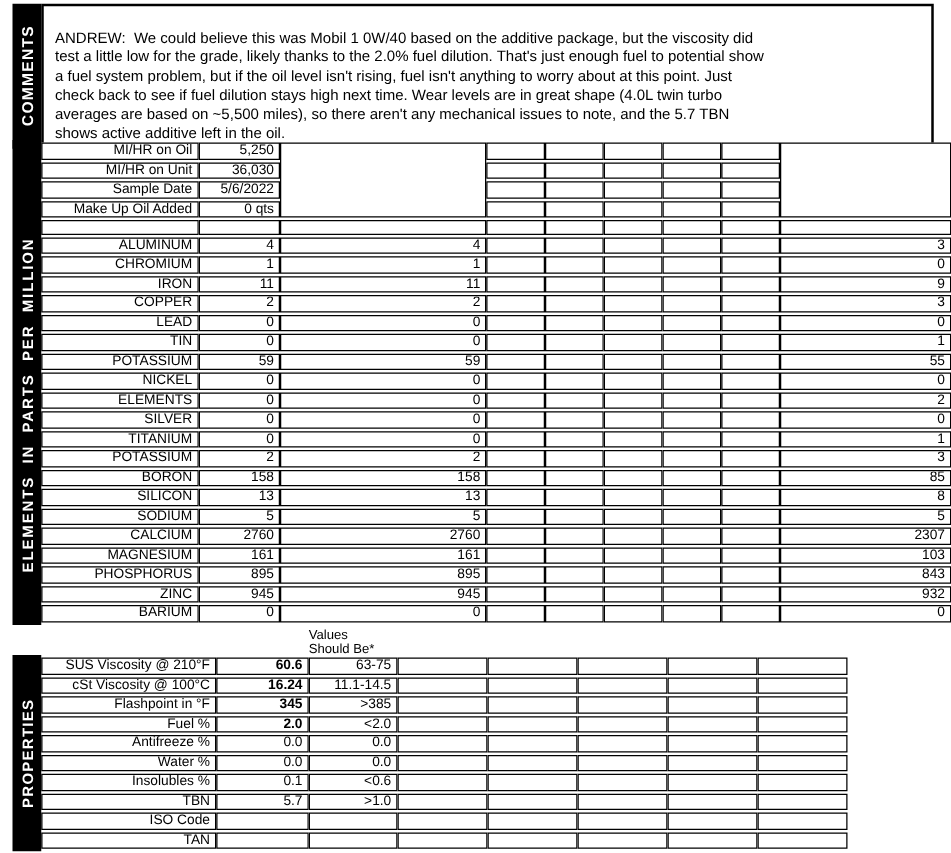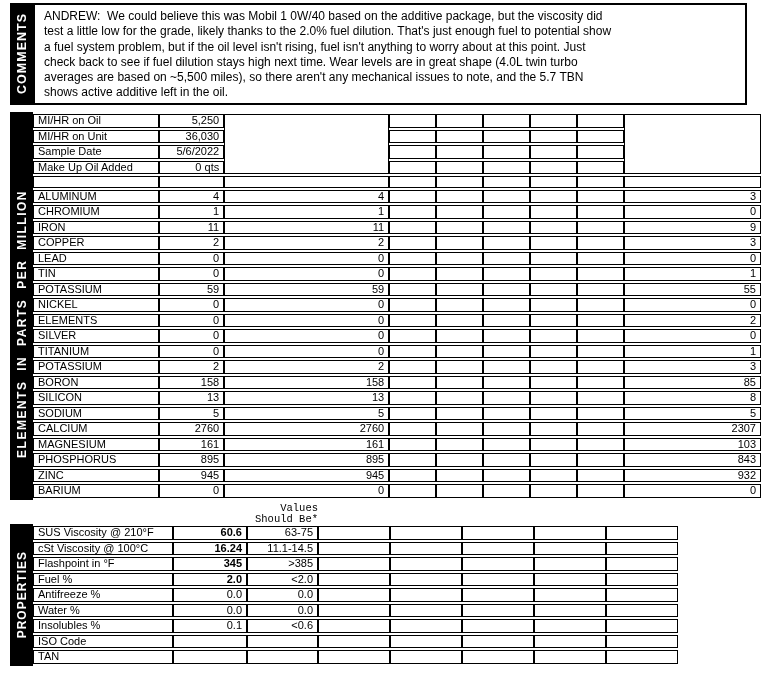--- a/index.html
+++ b/index.html
@@ -15,50 +15,50 @@
   .vtext{
     writing-mode:vertical-rl;transform:rotate(180deg);
     color:#fff;font-weight:bold;font-size:12px;
     letter-spacing:1.5px;word-spacing:5px;white-space:nowrap;
   }
 
   
   .comments-section{position:absolute;left:10px;top:3px;display:flex;align-items:stretch;}
   .comments-box{
     width:714px;box-sizing:border-box;border:2px solid #000;background:#fff;
-    padding:4px 8px 2px 9px;font-size:12px;line-height:15.3px;
+    padding:18px 8px 2px 9px;font-size:12px;line-height:15.3px;
   }
   .cline{white-space:pre-wrap;}
 
   
   table.grid{border-collapse:separate;border-spacing:0 2px;table-layout:fixed;}
   table.grid td{
     box-sizing:border-box;border:1px solid #000;background:#fff;
     height:11.5px;line-height:11.5px;font-size:11px;
     padding:0 4px;overflow:hidden;white-space:nowrap;
   }
-  td.lbl{text-align:left;}
+  td.lbl{text-align:right;}
   td.num{text-align:right;}
   td.gray{background:#c0c0c0;}
   td.blackcell{
     background:#000;color:#fff;font-weight:bold;text-align:center;
     font-size:10px;line-height:12px;white-space:pre-line;vertical-align:middle;
   }
   td.boldval{font-weight:bold;}
 
   
   .elements-section{position:absolute;left:10px;top:112px;display:flex;align-items:stretch;}
   .elements-vtext-holder{top:76px;height:272px;}
 
   
   .properties-section{position:absolute;left:10px;top:503px;}
   .vsb-row{position:relative;height:21px;}
   .vsb-label{
-    position:absolute;left:237px;top:0;width:71px;text-align:right;
-    font-size:10.5px;line-height:10.5px;white-space:pre-line;font-family:Liberation Mono, monospace;
+    position:absolute;left:237px;top:0;width:71px;text-align:left;
+    font-size:10.5px;line-height:10.5px;white-space:pre-line;
   }
   .props-flex{display:flex;align-items:stretch;}
   .props-vtext-holder{top:0;height:100%;}
 </style>
 </head>
 <body>
 
 <section class="comments-section">
   <div class="vbar">
     <div class="vtext-holder" style="top:0;height:100%;">
@@ -457,20 +457,30 @@
             <td class="lbl">Insolubles %</td>
             <td class="num">0.1</td>
             <td class="num gray">&lt;0.6</td>
             <td></td>
             <td></td>
             <td></td>
             <td></td>
             <td></td>
           </tr>
           <tr>
+            <td class="lbl">TBN</td>
+            <td class="num">5.7</td>
+            <td class="num gray">&gt;1.0</td>
+            <td></td>
+            <td></td>
+            <td></td>
+            <td></td>
+            <td></td>
+          </tr>
+          <tr>
             <td class="lbl">ISO Code</td>
             <td class="num"></td>
             <td class="num gray"></td>
             <td></td>
             <td></td>
             <td></td>
             <td></td>
             <td></td>
           </tr>
           <tr>

